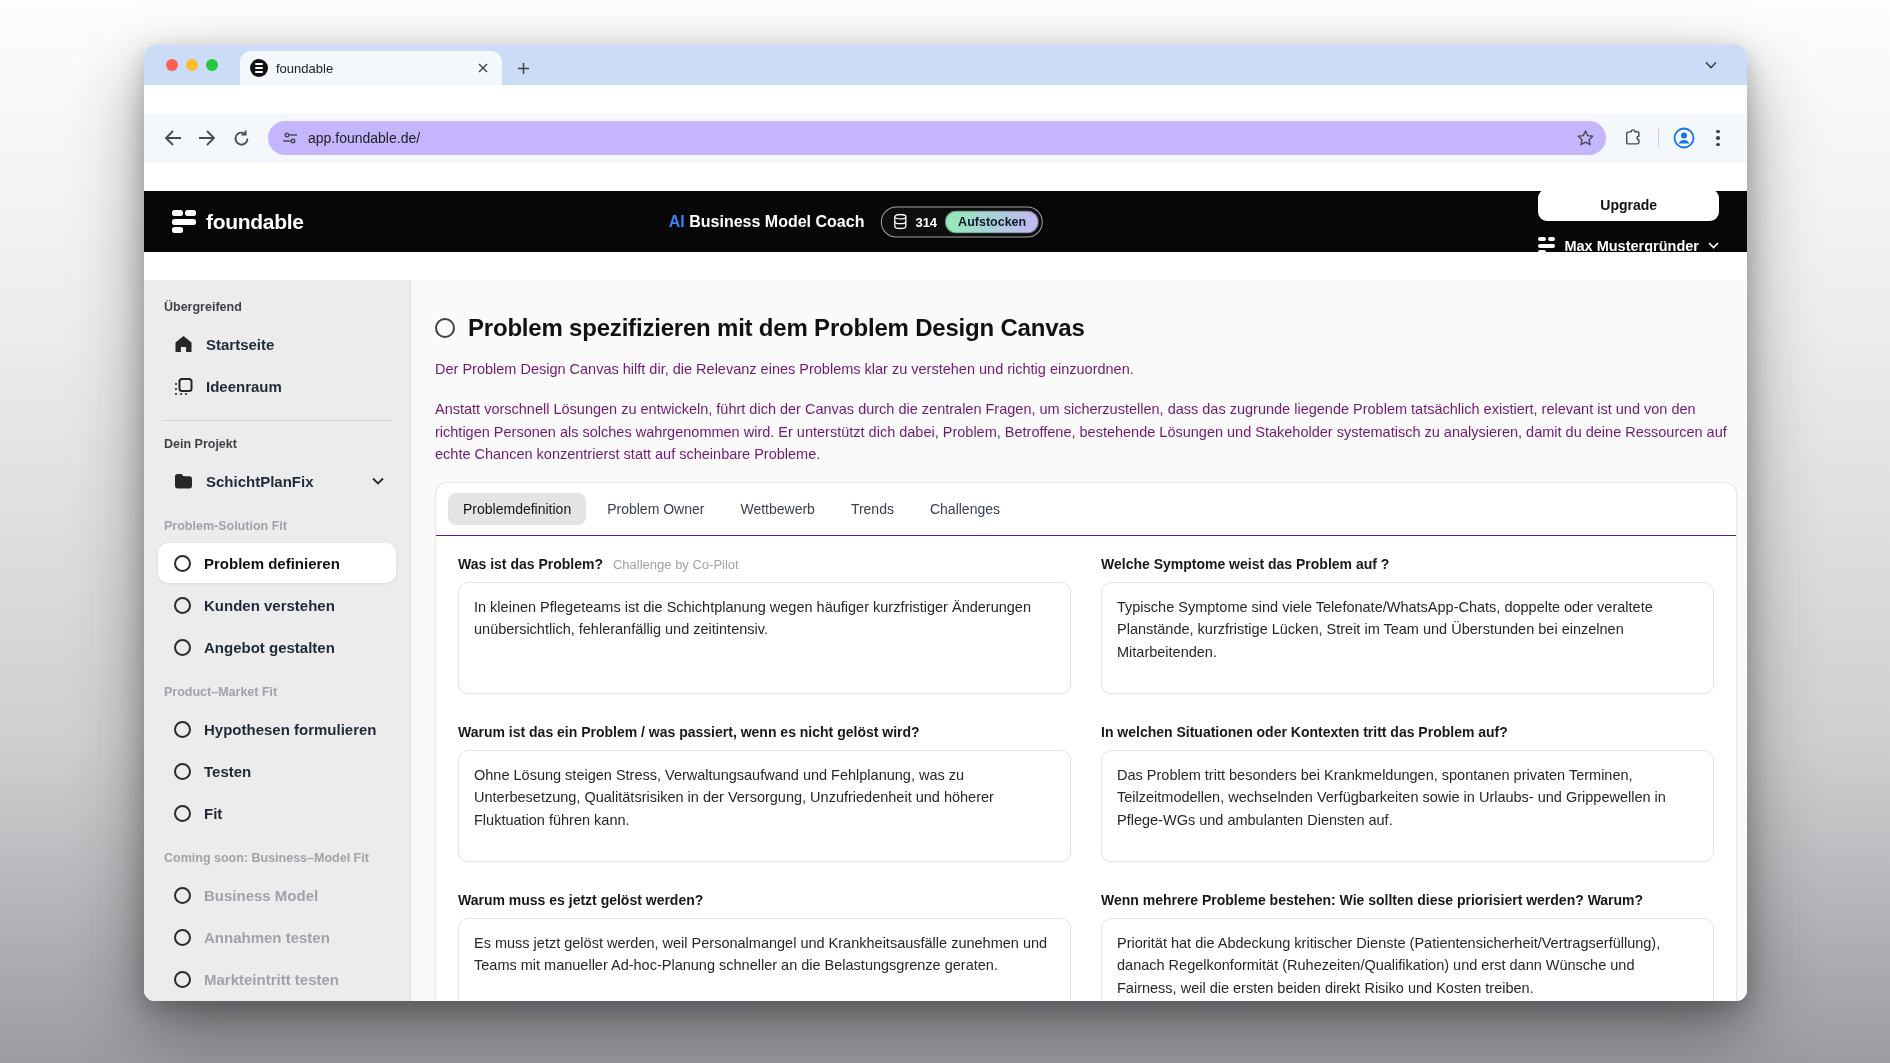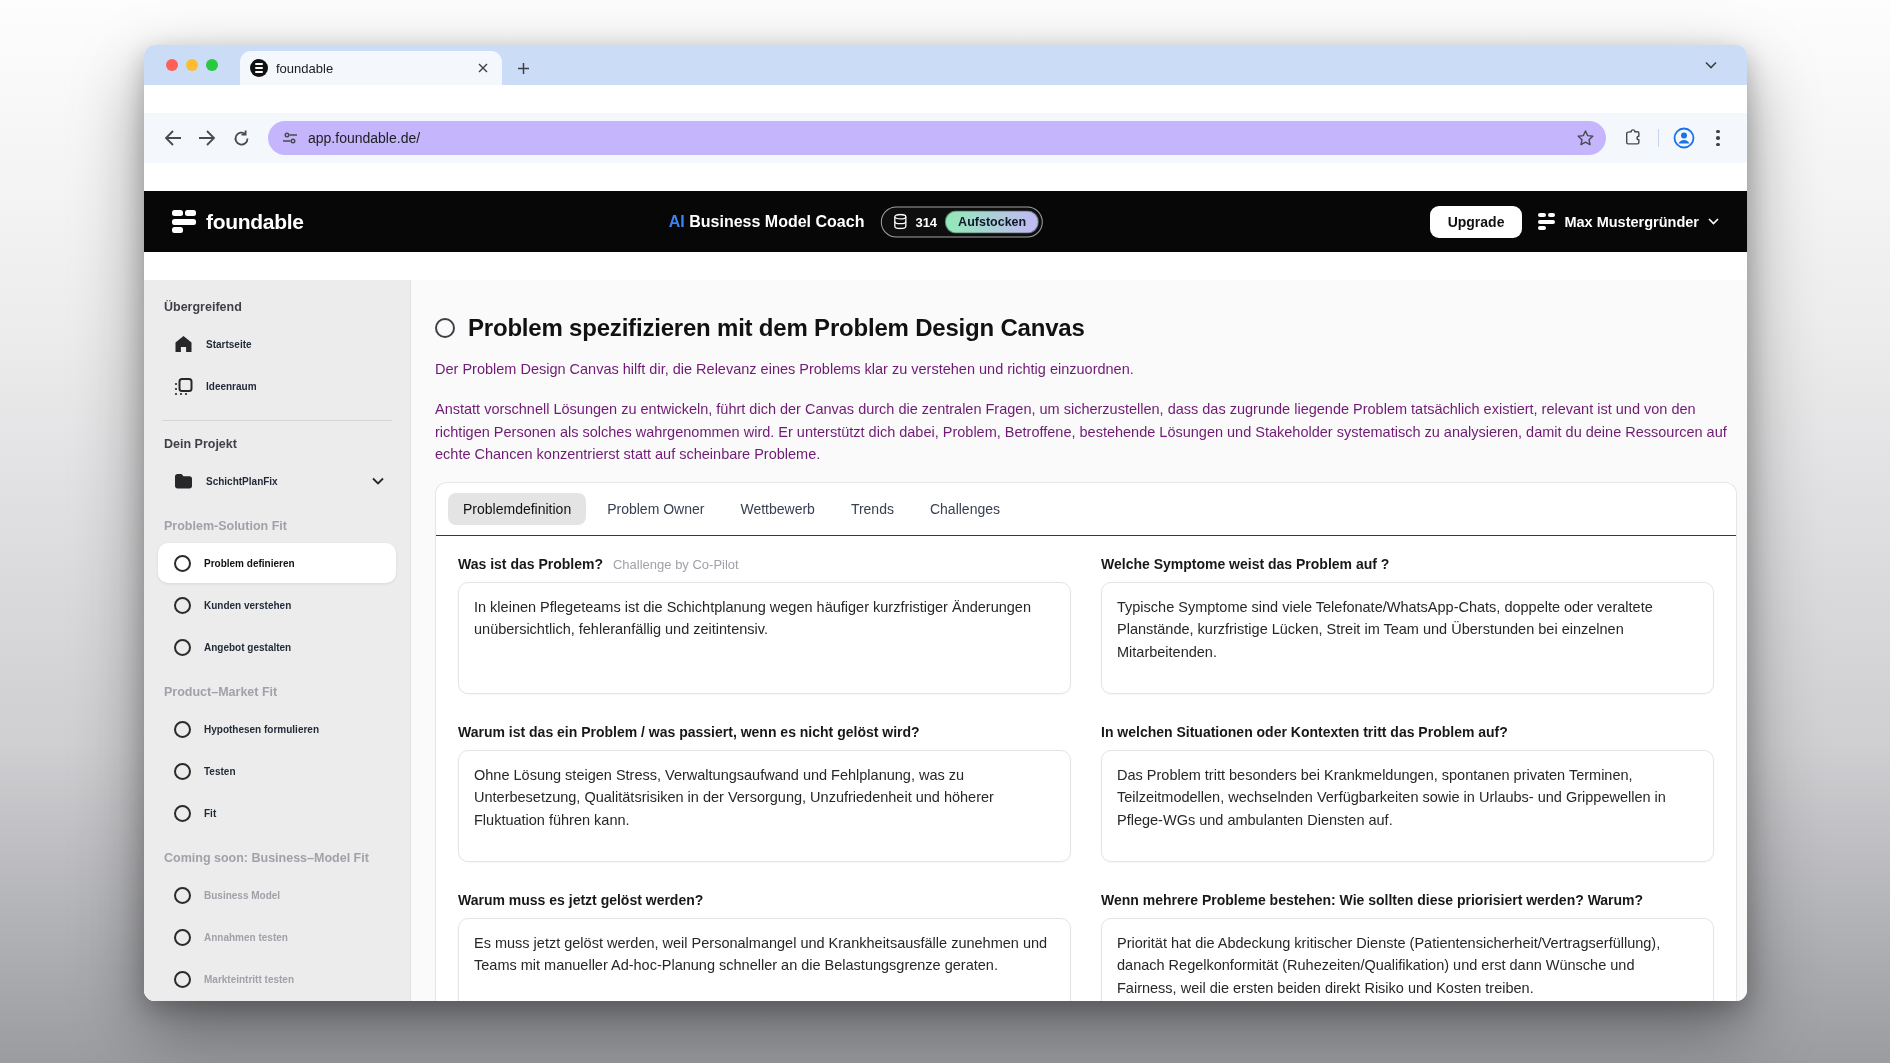--- a/index.html
+++ b/index.html
@@ -51,33 +51,33 @@
   .nav-center { position:absolute; left:712px; top:50%; transform:translate(-50%,-50%);
     display:flex; align-items:center; gap:16px; white-space:nowrap; }
   .coach-title { color:#fff; font-size:16px; font-weight:700; }
   .coach-title .ai { color:#3b82f6;margin-top:20px; }
   .coins-pill { display:flex; align-items:center; gap:8px; height:31px; border-radius:999px;
     border:1.4px solid rgba(235,245,240,.65); padding:2px 3px 2px 11px; background:rgba(255,255,255,.03); }
   .coins-num { color:#fff; font-size:13px; font-weight:600; }
   .topup { height:23px; display:flex; align-items:center; padding:0 12px; border-radius:999px;
     background:linear-gradient(90deg,#93e9b8,#c3b8f5); color:#101828; font-size:12.5px; font-weight:700;
     border:1px solid rgba(10,20,15,.45); }
-  .nav-right { margin-left:auto; display:flex; align-items:center; gap:16px; }
+  .nav-right { margin-left:auto; display:flex; gap:16px;flex-direction:column; }
   .upgrade-btn { background:#fff; color:#111; font-size:14px; font-weight:600; border:none;
     border-radius:9px; padding:8px 18px; cursor:pointer; }
   .user { display:flex; align-items:center; gap:9px; color:#fff; font-size:14.5px; font-weight:600; }
 
   
   .appbody { flex:1; display:flex; background:#fafafa; overflow:hidden; min-height:0; }
   .sidebar { width:267px; flex:none; background:#ececec; border-right:1px solid #e0e0e0;
     padding:20px 14px 0; overflow:hidden; }
   .side-label { font-size:12.5px; font-weight:700; color:#3f3f46; margin:0 6px 10px; }
   .side-label.muted { color:#a1a1aa; font-weight:600; margin-top:18px; }
   .side-item { display:flex; align-items:center; gap:13px; height:40px; margin-bottom:2px;
-    padding:0 12px 0 16px; border-radius:10px; font-size:10px; font-weight:600; color:#1f2937; cursor:pointer; }
+    padding:0 12px 0 16px; border-radius:10px; font-size:15px; font-weight:600; color:#1f2937; cursor:pointer; }
   .side-item.active { background:#fff; box-shadow:0 1px 3px rgba(0,0,0,.09); font-weight:700; color:#111; }
   .side-item.dim { color:#a1a1aa; }
   .side-item .grow { flex:1; }
   .circle { width:17px; height:17px; border-radius:50%; border:2px solid #2b2b2e; flex:none; }
   .divider { height:1px; background:#d6d6d6; margin:14px 4px 16px; }
 
   .main { flex:1; min-width:0; padding:34px 10px 0 24px; overflow:hidden; position:relative; }
   .main-head { display:flex; align-items:flex-start; justify-content:space-between; gap:20px; }
   .h1-row { display:flex; align-items:center; gap:13px; }
   .h1-circle { width:20px; height:20px; border-radius:50%; border:2px solid #3f3f46; flex:none; }

